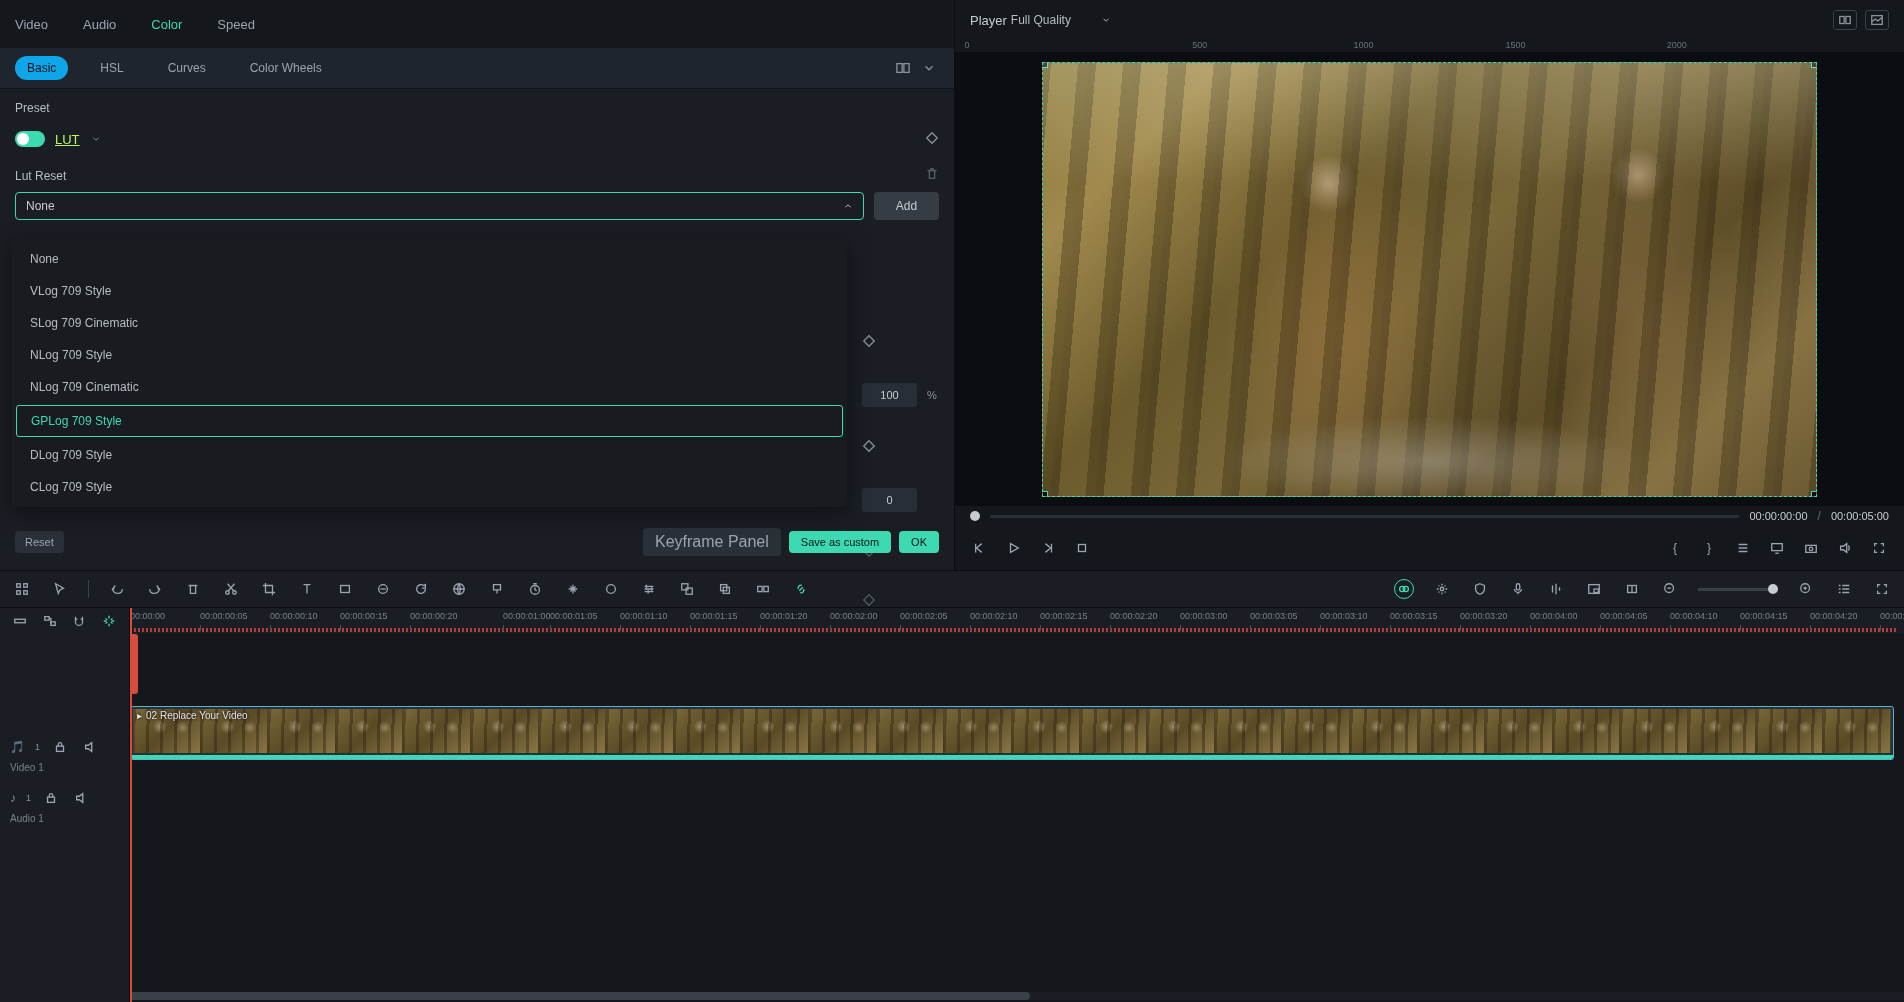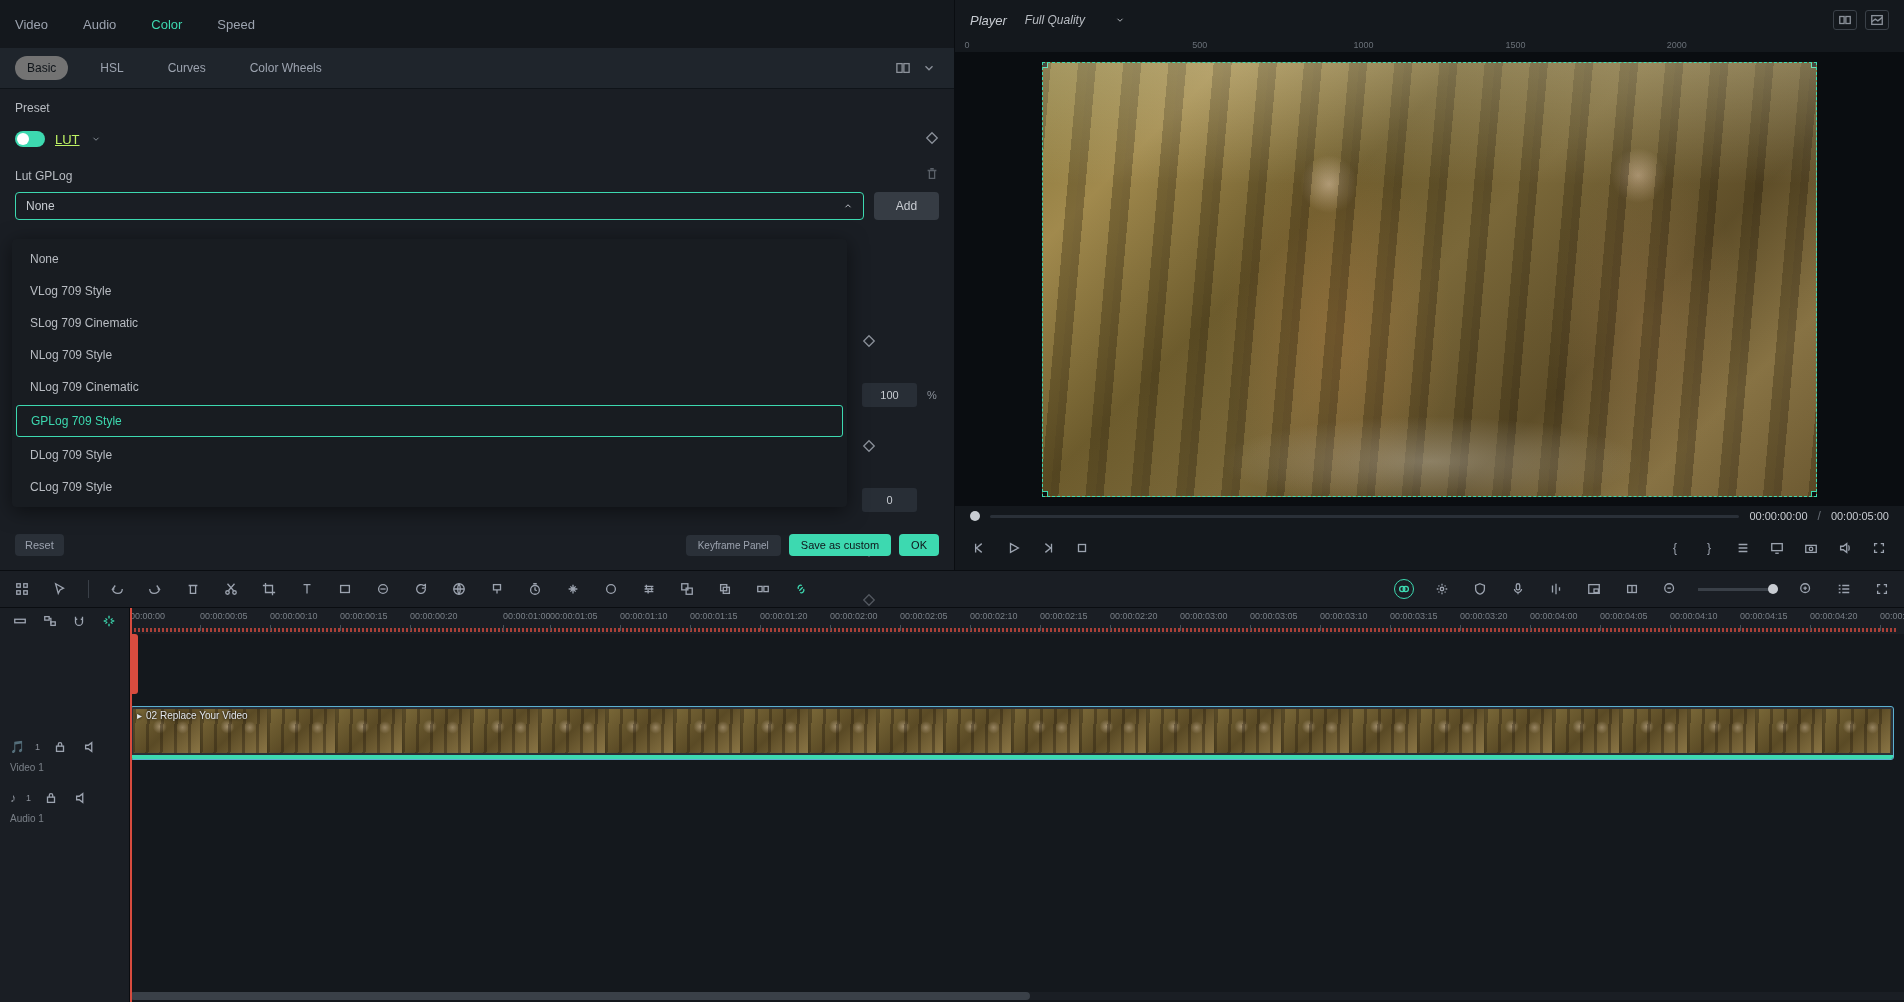--- a/index.html
+++ b/index.html
@@ -8,21 +8,21 @@
 .top-container { display: flex; height: 570px; }
 .left-panel { width: 955px; background: #1a1e24; border-right: 1px solid #0a0d11; display: flex; flex-direction: column; position: relative; }
 .right-panel { flex: 1; background: #14181d; display: flex; flex-direction: column; }
 
 .main-tabs { display: flex; padding: 0 15px; height: 48px; align-items: center; gap: 35px; background: #14181d; }
 .main-tab { color: #9ca3af; cursor: pointer; font-size: 13px; }
 .main-tab.active { color: #3dd9b0; }
 
 .sub-tabs { display: flex; padding: 8px 15px; align-items: center; gap: 20px; background: #1f252c; border-bottom: 1px solid #0f1419; }
 .sub-tab { color: #9ca3af; cursor: pointer; font-size: 12px; padding: 5px 12px; border-radius: 14px; }
-.sub-tab.active { background: #737373; color: #0f1419; }
+.sub-tab.active { background: #0ea5e9; color: #0f1419; }
 .sub-tabs .spacer { flex: 1; }
 .compare-icons { display: flex; gap: 6px; align-items: center; }
 .icon-btn { width: 20px; height: 20px; display: flex; align-items: center; justify-content: center; cursor: pointer; color: #8b919a; }
 
 .panel-body { padding: 12px 15px; flex: 1; position: relative; }
 .section-label { color: #b8bcc2; font-size: 12px; margin-bottom: 12px; display: block; }
 
 .lut-row { display: flex; align-items: center; gap: 10px; margin: 14px 0 18px 0; }
 .toggle { width: 30px; height: 16px; background: #3dd9b0; border-radius: 8px; position: relative; cursor: pointer; }
 .toggle::after { content: ""; width: 12px; height: 12px; background: #fff; border-radius: 50%; position: absolute; left: 2px; top: 2px; }
@@ -43,25 +43,25 @@
 .dropdown-item.highlighted { border: 1.5px solid #3dd9b0; border-radius: 3px; margin: 2px 4px; padding: 8px 14px; color: #3dd9b0; }
 
 .value-rows { position: absolute; right: 15px; top: 245px; display: flex; flex-direction: column; gap: 32px; }
 .val-row { display: flex; align-items: center; gap: 10px; }
 .val-input { width: 55px; height: 24px; background: #282e36; border-radius: 3px; display: flex; align-items: center; justify-content: center; color: #c8ccd2; font-size: 11px; }
 .val-unit { color: #8b919a; font-size: 11px; width: 12px; }
 
 .bottom-actions { position: absolute; bottom: 8px; left: 0; right: 0; padding: 6px 15px; display: flex; align-items: center; gap: 8px; }
 .reset-btn { background: #2a3038; color: #9ca3af; padding: 5px 10px; border-radius: 4px; font-size: 11px; cursor: pointer; }
 .bottom-actions .spacer { flex: 1; }
-.kf-panel-btn { background: #2a3038; color: #9ca3af; padding: 5px 12px; border-radius: 4px; font-size: 10px; cursor: pointer; }
+.kf-panel-btn { background: #2a3038; color: #9ca3af; padding: 5px 12px; border-radius: 4px; font-size: 16px; cursor: pointer; }
 .save-custom-btn { background: #3dd9b0; color: #0f1419; padding: 5px 12px; border-radius: 4px; font-size: 11px; cursor: pointer; }
 .ok-btn { background: #3dd9b0; color: #0f1419; padding: 5px 12px; border-radius: 4px; font-size: 11px; cursor: pointer; }
 
-.player-header { height: 40px; display: flex; align-items: center; padding: 0 15px; gap: 18px; background: #14181d; font-style: italic; }
+.player-header { height: 40px; display: flex; align-items: center; padding: 0 15px; gap: 4px; background: #14181d; }
 .player-label { color: #c8ccd2; font-size: 13px; }
 .quality-select { color: #b8bcc2; font-size: 12px; cursor: pointer; display: flex; align-items: center; gap: 30px; }
 .player-header .spacer { flex: 1; }
 .player-hdr-icons { display: flex; gap: 8px; }
 .player-hdr-icons .icon-btn { width: 24px; height: 20px; border: 1px solid #3a4048; border-radius: 3px; }
 
 .player-ruler { height: 12px; background: #14181d; position: relative; font-size: 9px; color: #6a7078; }
 .ruler-tick { position: absolute; top: 0; }
 
 .player-viewport { flex: 1; background: #0a0d11; display: flex; align-items: center; justify-content: center; position: relative; }
@@ -165,21 +165,21 @@
               <path d="M4 6l4 4 4-4"></path>
             </svg>
           </span>
         <div class="spacer"></div>
         <div class="keyframe-icon"><svg viewBox="0 0 16 16">
               <path d="M8 2l6 6-6 6-6-6z"></path>
             </svg></div>
       </div>
 
       <div class="preset-row">
-        <span class="preset-label">Lut GPLog</span>
+        <span class="preset-label">Lut Reset</span>
         <div class="trash-icon"><svg viewBox="0 0 16 16">
               <path d="M3 4h10M5 4v9h6V4M6 2h4"></path>
             </svg></div>
       </div>
 
       <div class="lut-select-row">
         <div class="lut-select">
           <span>None</span>
           <svg viewBox="0 0 16 16" style="width:10px;height:10px">
               <path d="M4 10l4-4 4 4"></path>

